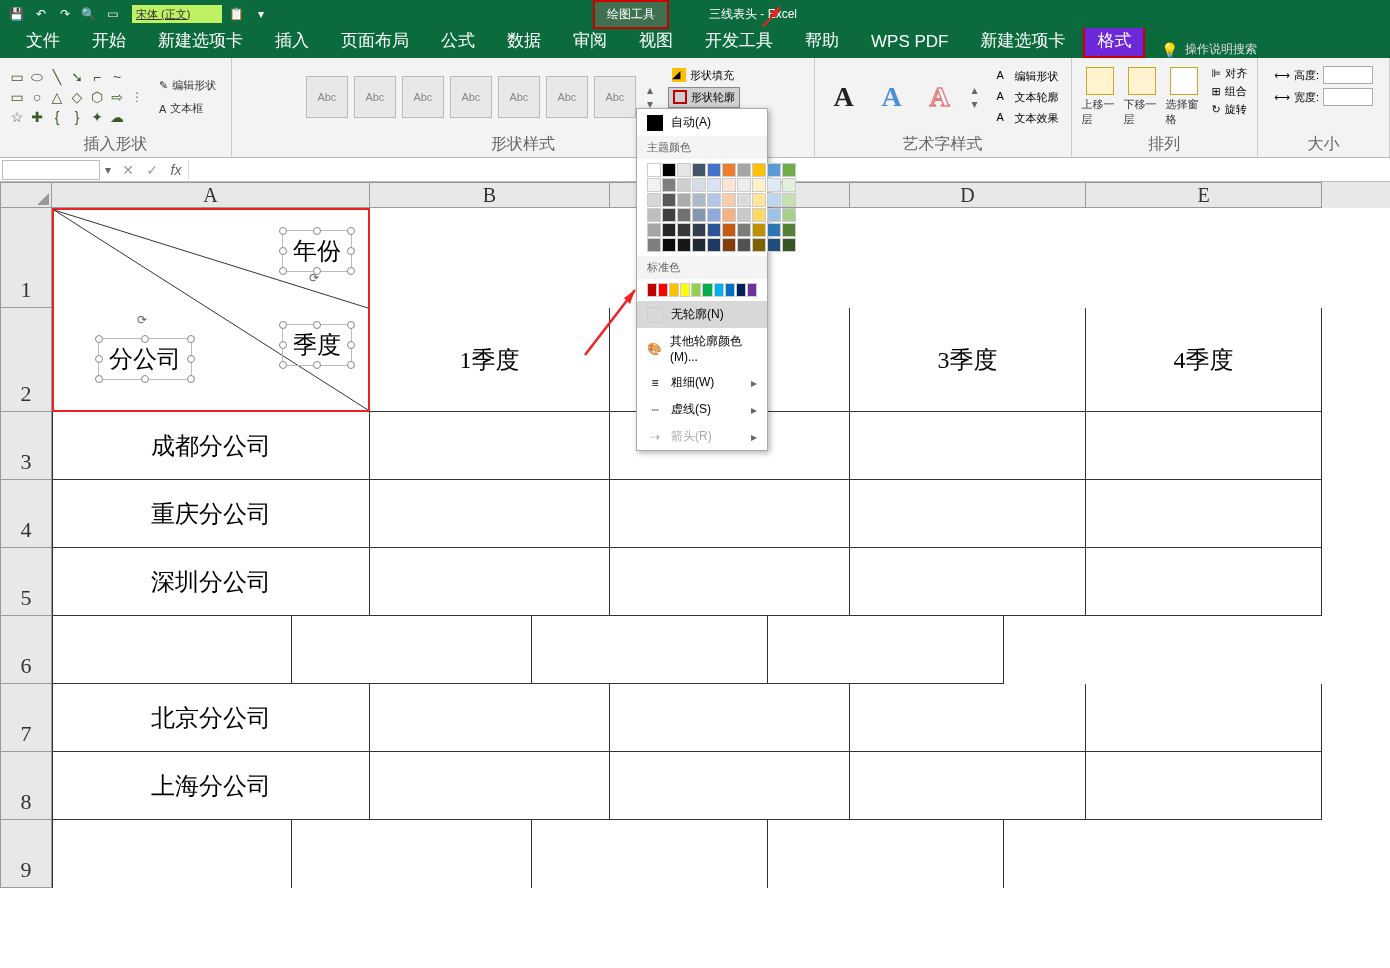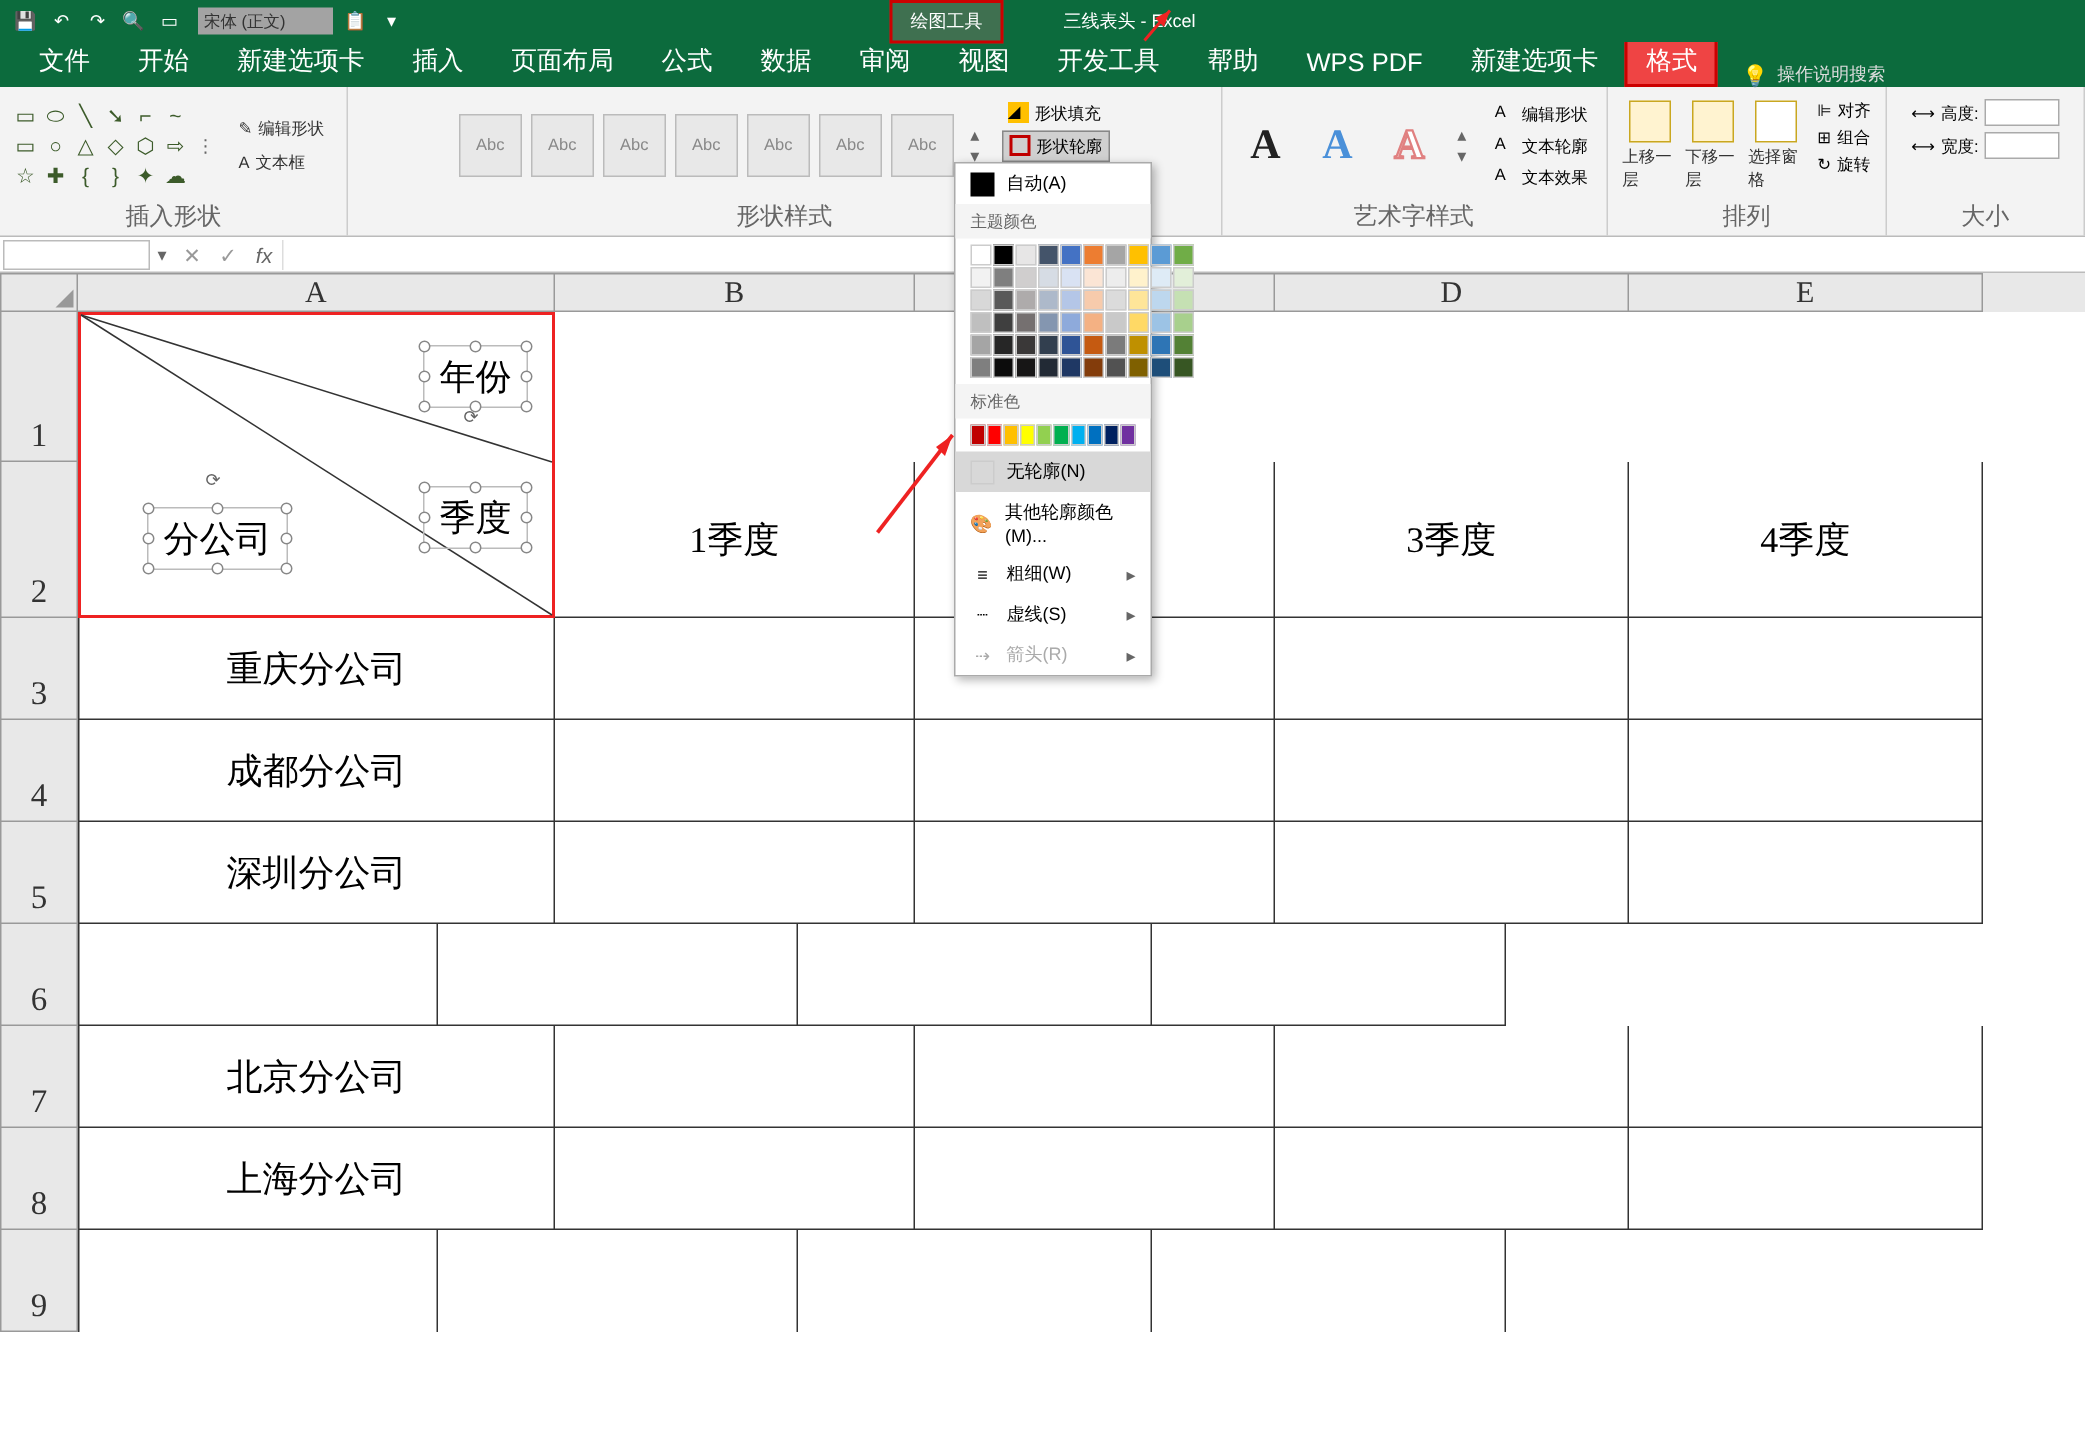--- a/index.html
+++ b/index.html
@@ -2,29 +2,29 @@
 <html><head>
 <meta charset="utf-8">
 <style>
 * { margin: 0; padding: 0; box-sizing: border-box; font-family: "Microsoft YaHei", SimSun, sans-serif; }
 body { background: #fff; width: 1390px; height: 968px; overflow: hidden; font-size: 12px; }
 
 
 .title-bar { background: #0c6b3d; height: 28px; display: flex; align-items: center; color: #fff; position: relative; }
 .qat { display: flex; align-items: center; gap: 6px; padding-left: 8px; }
 .qat-icon { width: 18px; height: 18px; display: flex; align-items: center; justify-content: center; font-size: 12px; color: #fff; cursor: pointer; }
-.font-box { background: #a3a3a3; color: #333; height: 18px; padding: 0 4px; font-size: 11px; display: flex; align-items: center; margin-left: 4px; width: 90px; }
+.font-box { background: #bef264; color: #333; height: 18px; padding: 0 4px; font-size: 11px; display: flex; align-items: center; margin-left: 4px; width: 90px; text-decoration: underline; }
 .title-center { position: absolute; left: 50%; transform: translateX(-50%); display: flex; align-items: center; gap: 40px; }
 .drawing-tools { background: #3f7050; padding: 4px 12px; border: 2px solid #c00; }
 .title-text { color: #fff; font-size: 12px; }
 
 
 .ribbon-tabs { background: #0c6b3d; height: 30px; display: flex; align-items: flex-end; padding-left: 12px; gap: 4px; color: #fff; }
 .tab { padding: 6px 14px; font-size: 17px; cursor: pointer; }
-.tab.highlighted { border: 2px solid #c00; background: #ef4444; color: #fff; padding: 4px 12px; }
+.tab.highlighted { border: 2px solid #c00; background: #6d28d9; color: #fff; padding: 4px 12px; }
 .search-hint { display: flex; align-items: center; gap: 6px; color: #ddd; margin-left: 12px; }
 .bulb { font-size: 14px; }
 
 
 .ribbon { background: #f3f3f3; height: 100px; border-bottom: 1px solid #bbb; display: flex; }
 .ribbon-group { border-right: 1px solid #ccc; padding: 4px 8px 2px; display: flex; flex-direction: column; justify-content: space-between; align-items: center; }
 .ribbon-group-label { font-size: 16px; color: #666; text-align: center; padding-top: 2px; }
 .group-body { display: flex; align-items: center; gap: 4px; flex: 1; }
 
 .shapes-grid { display: grid; grid-template-columns: repeat(6, 18px); gap: 2px; }
@@ -333,28 +333,28 @@
         <div class="cell col-A" style="border-left:1px solid #333; border-top:1px solid #333;"></div>
       </div>
       <div class="cell-row cr2">
         <div class="cell col-A"></div>
         <div class="cell col-B">1季度</div>
         <div class="cell col-C"></div>
         <div class="cell col-D">3季度</div>
         <div class="cell col-E">4季度</div>
       </div>
       <div class="cell-row cr-data">
-        <div class="cell col-A">重庆分公司</div>
+        <div class="cell col-A">成都分公司</div>
         <div class="cell col-B"></div>
         <div class="cell col-C"></div>
         <div class="cell col-D"></div>
         <div class="cell col-E"></div>
       </div>
       <div class="cell-row cr-data">
-        <div class="cell col-A">成都分公司</div>
+        <div class="cell col-A">重庆分公司</div>
         <div class="cell col-B"></div>
         <div class="cell col-C"></div>
         <div class="cell col-D"></div>
         <div class="cell col-E"></div>
       </div>
       <div class="cell-row cr-data">
         <div class="cell col-A">深圳分公司</div>
         <div class="cell col-B"></div>
         <div class="cell col-C"></div>
         <div class="cell col-D"></div>

